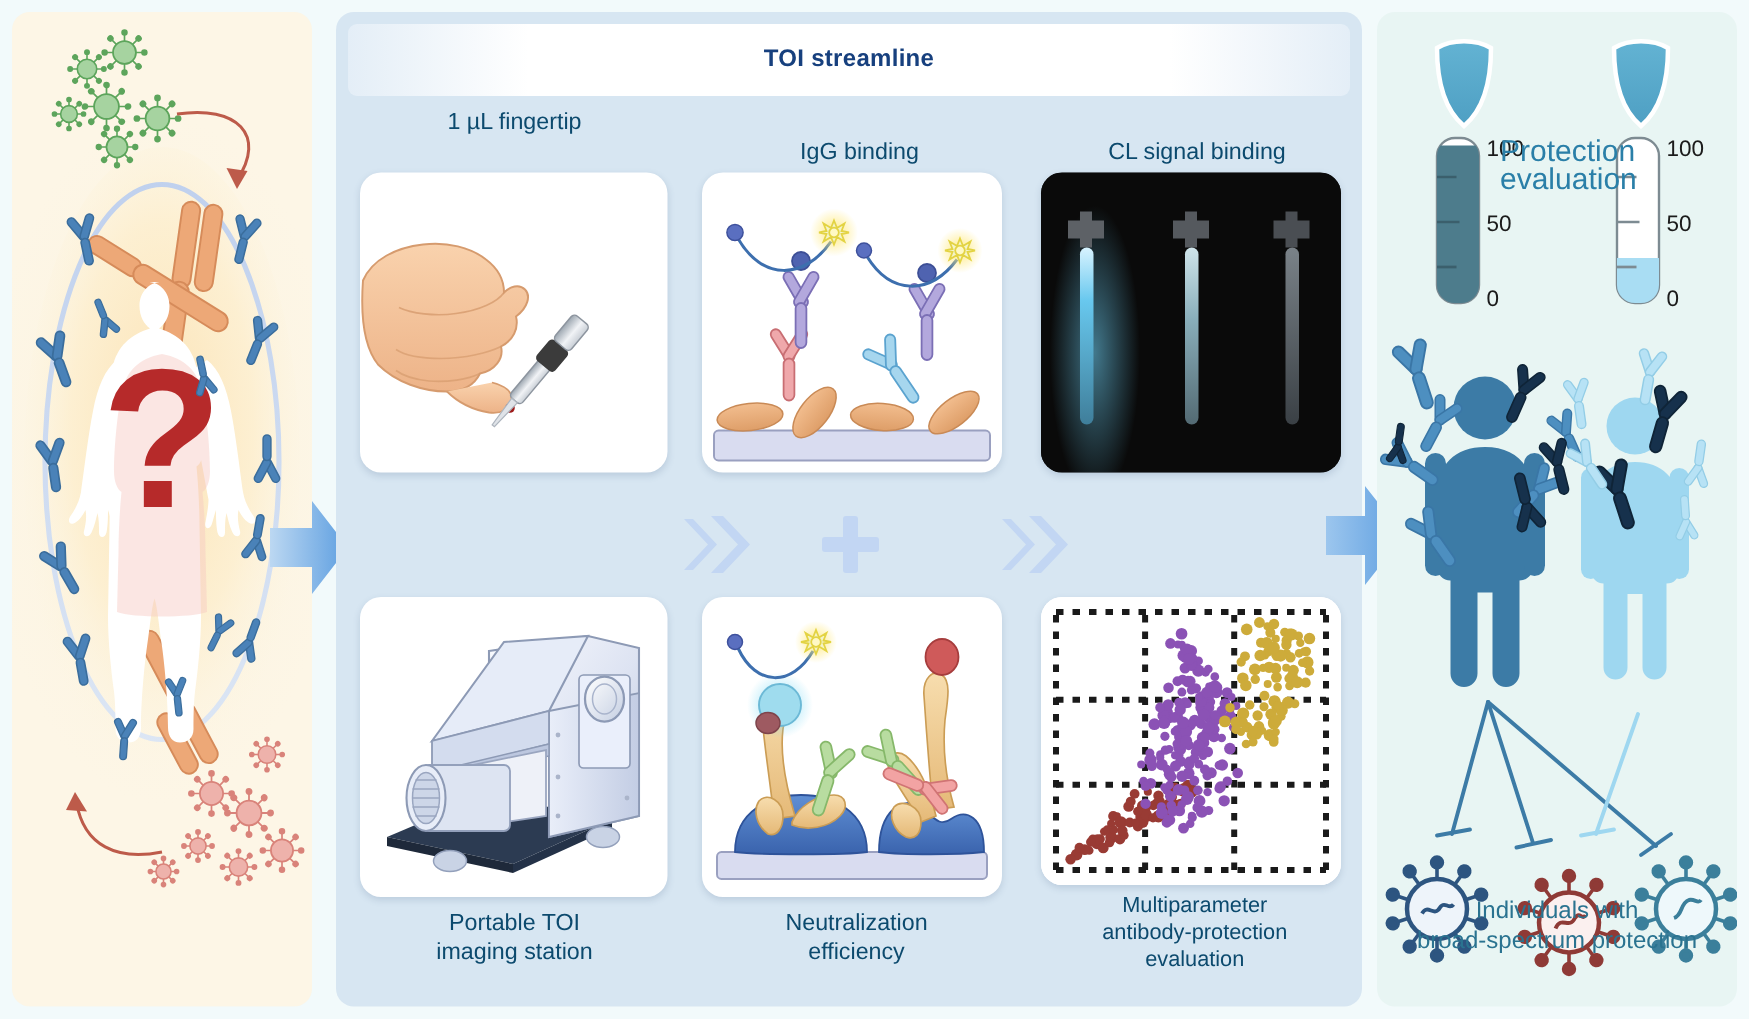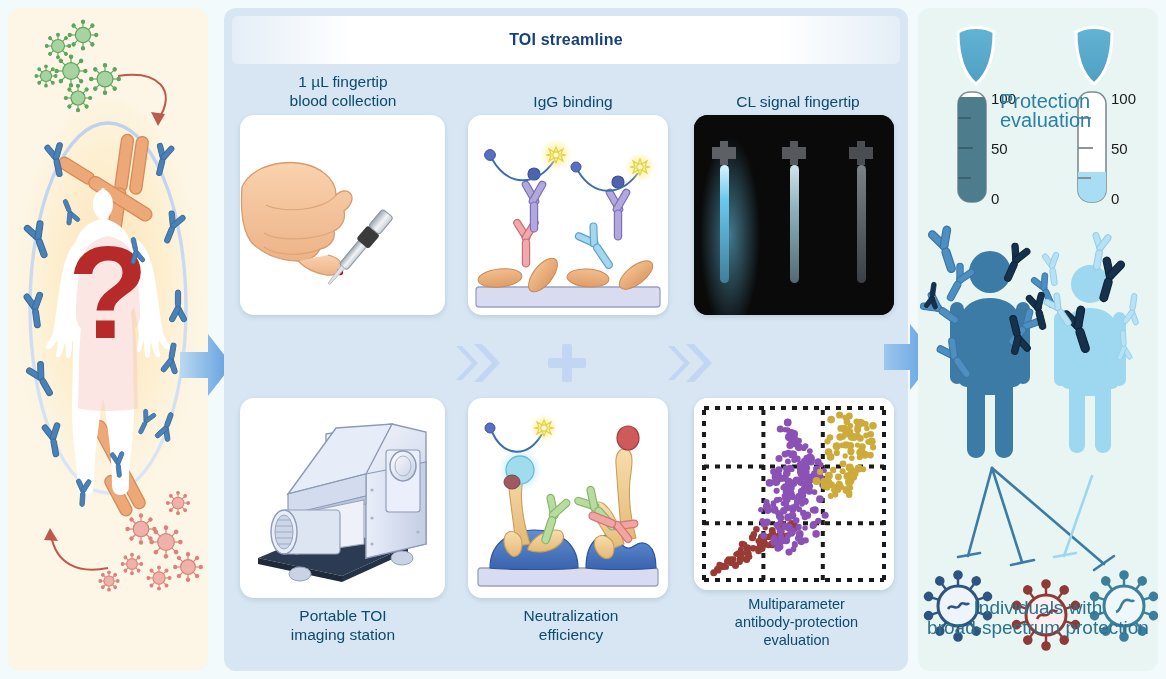--- a/index.html
+++ b/index.html
@@ -36,21 +36,21 @@
 
   
   .chev{position:absolute;width:48px;height:46px;}
   #plus-sign{position:absolute;left:544px;top:340px;width:46px;height:46px;}
 
   
   #right-svg{position:absolute;left:918px;top:8px;width:240px;height:663px;}
   #protection-eval-label{position:absolute;left:1000px;top:92px;width:82px;text-align:center;
     color:#2a7fa8;font-size:20px;line-height:19px;font-weight:normal;}
   #broad-spectrum-label{position:absolute;left:918px;top:598px;width:240px;text-align:center;
-    color:#2a7390;font-size:19px;line-height:20px;}
+    color:#2a7390;font-size:16px;line-height:20px;}
   .tick-label{font-family:"Liberation Sans",sans-serif;font-size:15px;fill:#1b1b1b;}
 </style>
 </head>
 <body>
 
 <div id="stage">
 
   <div class="panel" id="panel-left"></div>
 
   <svg id="left-svg" viewBox="0 0 200 663">
@@ -673,29 +673,28 @@
       </defs>
     <path d="M0,22 L28,22 L28,4 L52,35 L28,66 L28,48 L0,48 Z" fill="url(#ag1)"></path>
   </svg>
 
   <div class="panel" id="panel-mid"></div>
   <div id="toi-title-bar"></div>
   <div id="toi-title">TOI streamline</div>
 
   <div class="caption" style="left:248px;top:72px;width:190px;">
     <div>1 µL fingertip</div>
-    <div>blood collection</div>
   </div>
 
   <div class="caption" style="left:478px;top:92px;width:190px;">
     <div>IgG binding</div>
   </div>
 
   <div class="caption" style="left:698px;top:92px;width:200px;">
-    <div>CL signal fingertip</div>
+    <div>CL signal binding</div>
   </div>
 
   <div class="card" style="left:240px;top:115px;width:205px;height:200px;">
     <svg viewBox="0 0 205 200" width="205" height="200">
       <defs>
         <linearGradient id="skin" x1="0" y1="0" x2="0" y2="1">
           <stop offset="0%" stop-color="#f9d2ad"></stop>
             <stop offset="100%" stop-color="#edb388"></stop>
           </linearGradient>
         <linearGradient id="pipbody" x1="0" y1="0" x2="1" y2="0">

